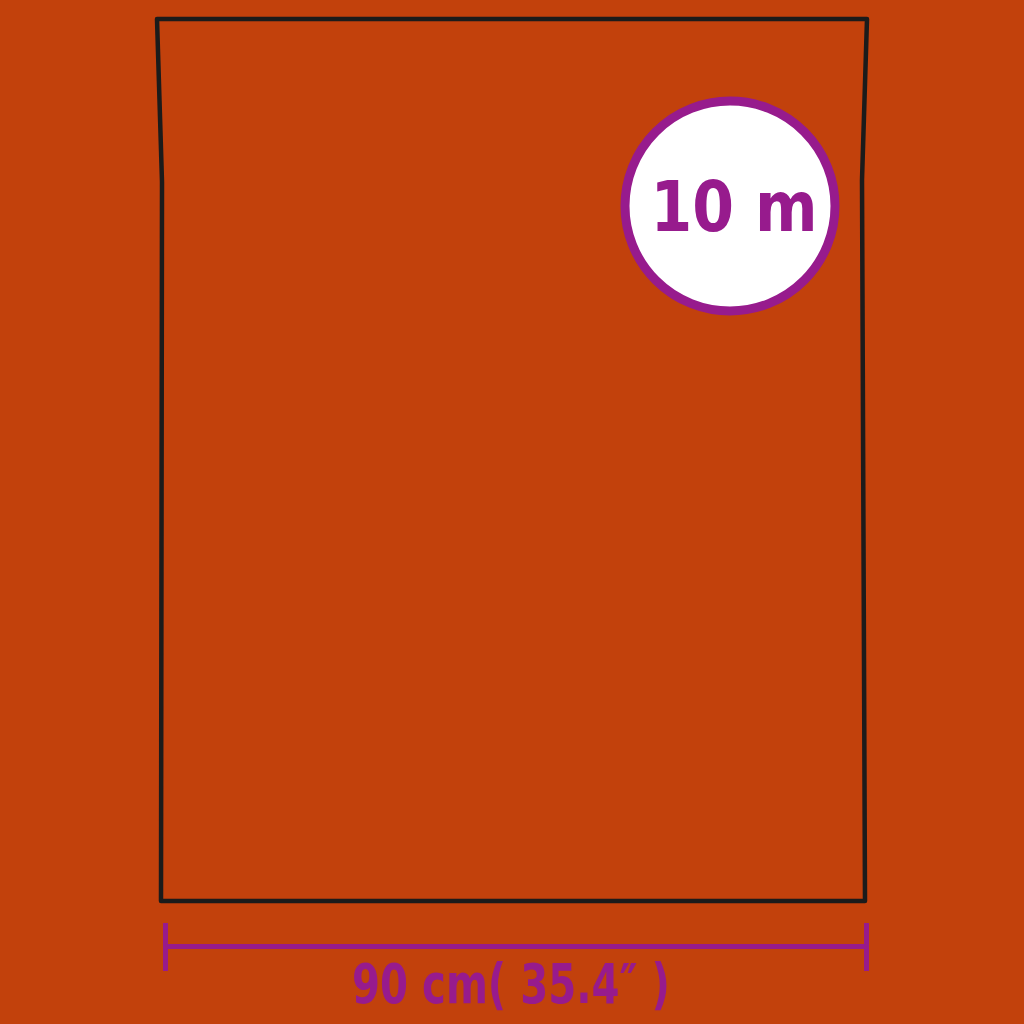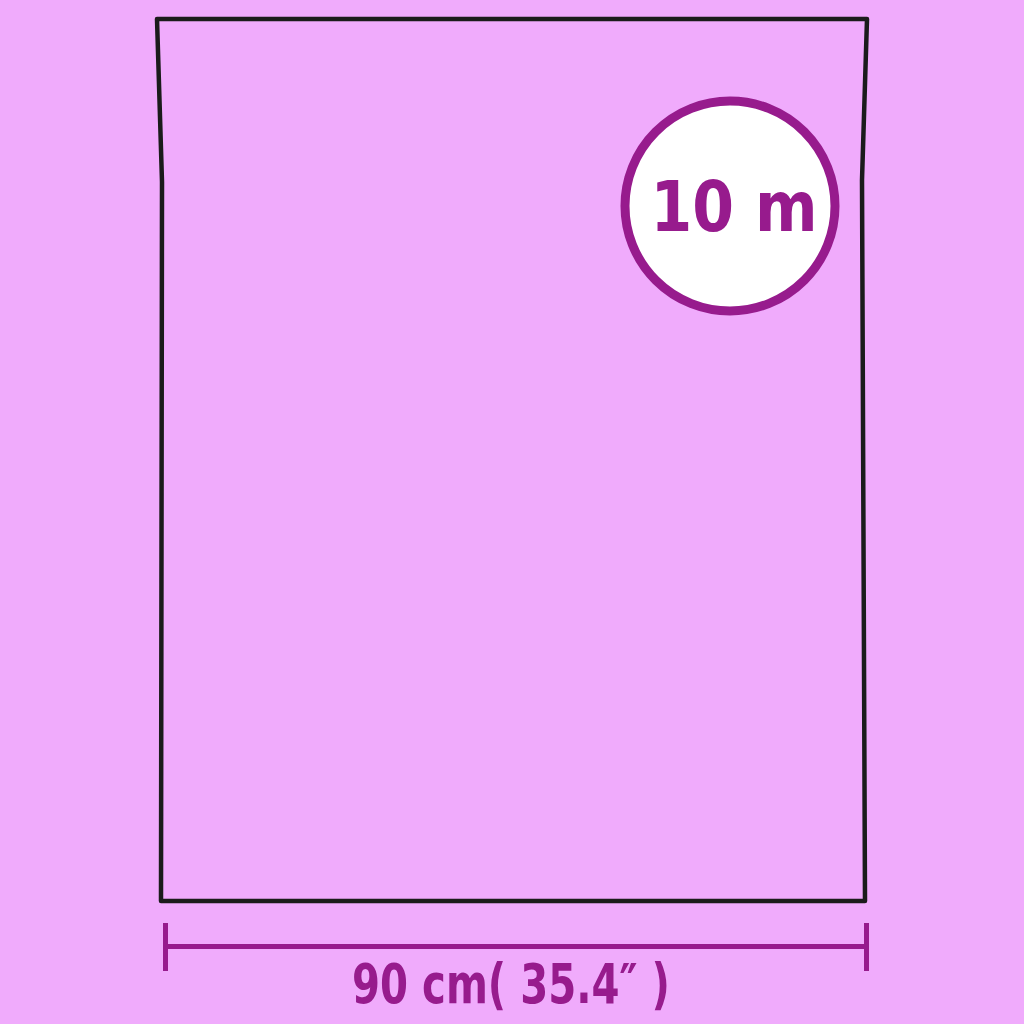--- a/index.html
+++ b/index.html
@@ -7,21 +7,21 @@
     padding: 0;
     width: 1024px;
     height: 1024px;
     background: #ffffff;
     overflow: hidden;
   }
   .stage {
     position: relative;
     width: 1024px;
     height: 1024px;
-    background: #f0abfc;
+    background: #c2410c;
   }
   .stage svg {
     display: block;
     width: 1024px;
     height: 1024px;
   }
   .sheet-outline {
     fill: none;
     stroke-width: 4.5;
     stroke-linejoin: round;

